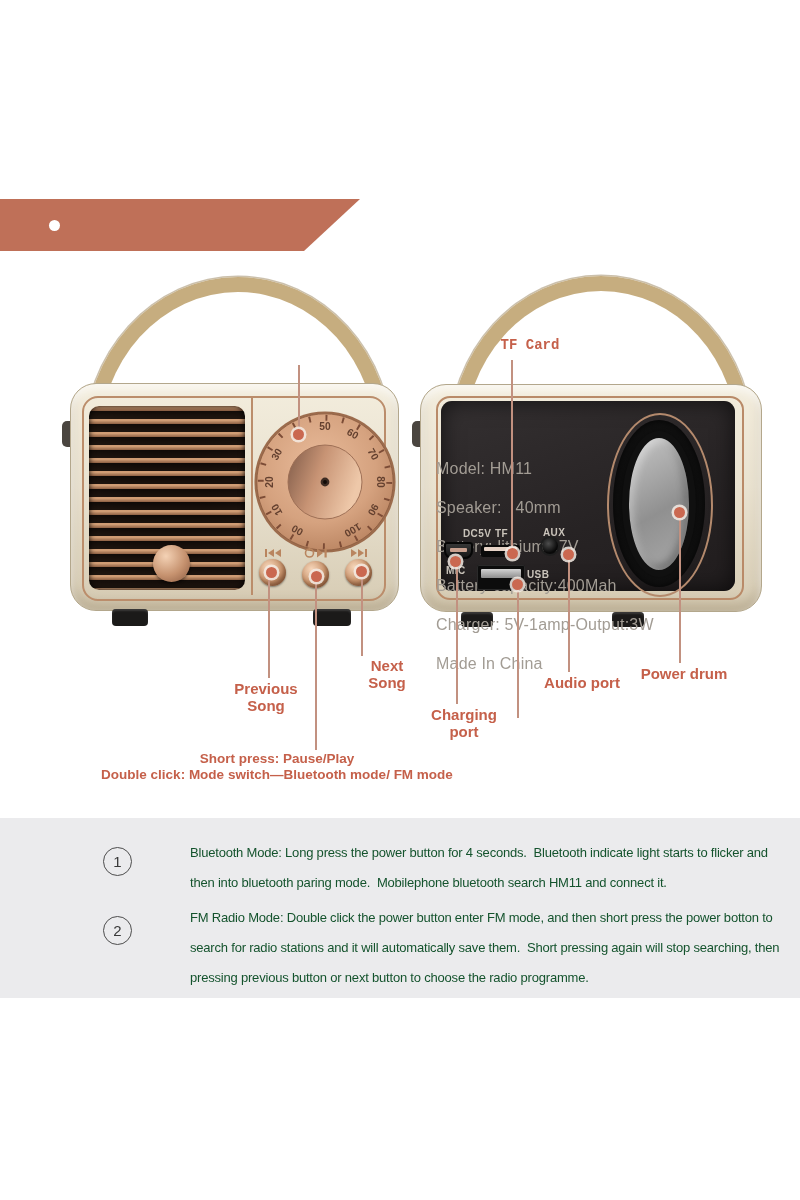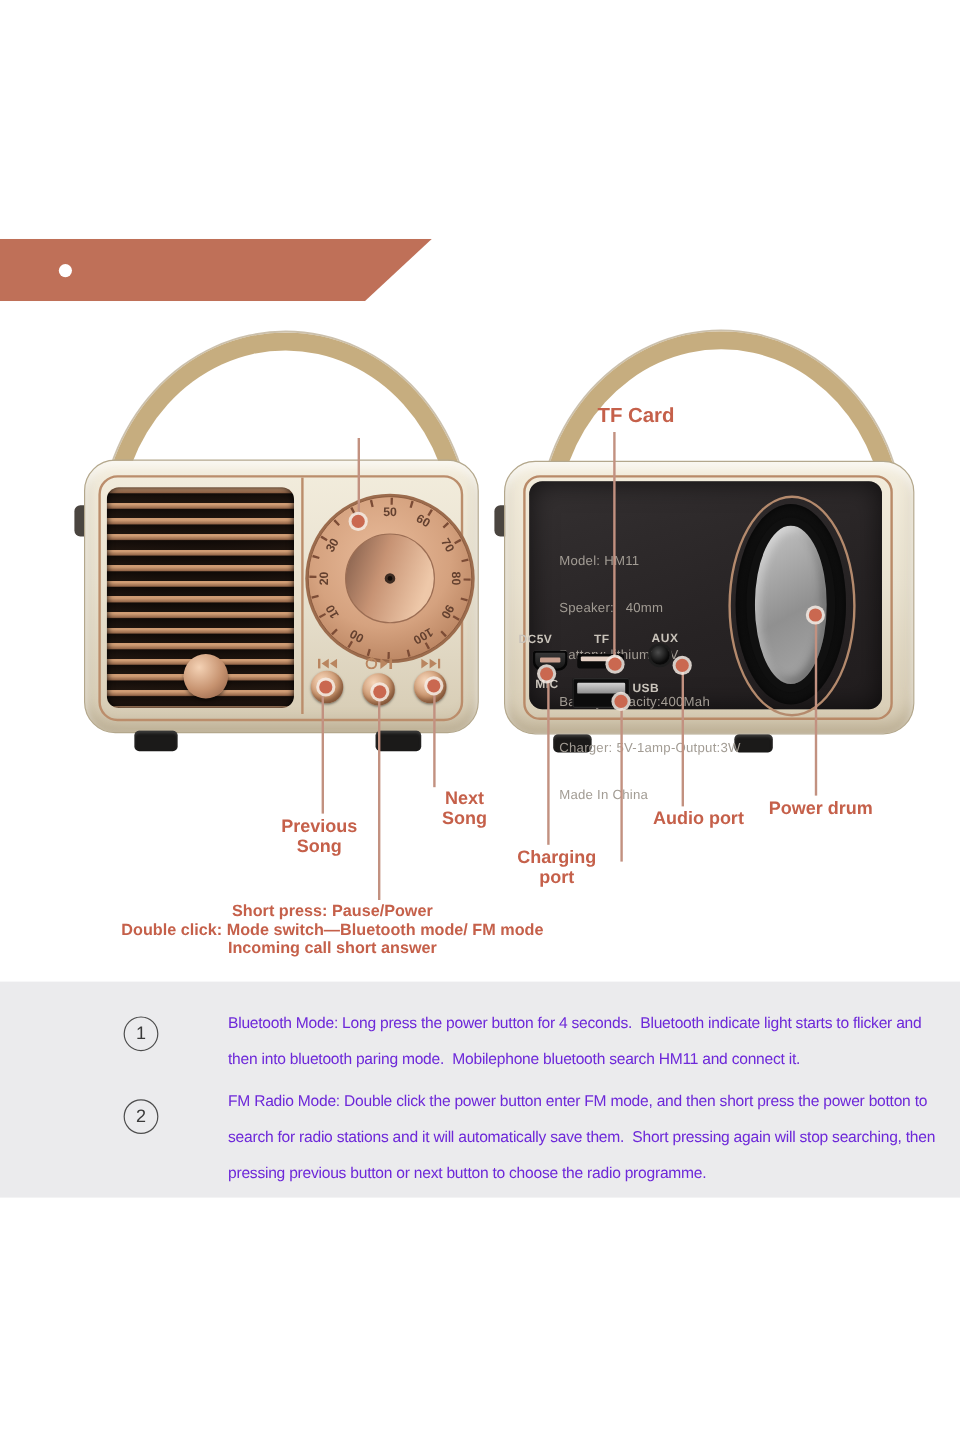--- a/index.html
+++ b/index.html
@@ -40,21 +40,21 @@
   .knob{width:27px;height:27px;border-radius:50%;z-index:3;
         background:radial-gradient(circle at 35% 30%,#f6d6ba,#cb9770 52%,#8f5d3f);
         box-shadow:0 1px 2px rgba(0,0,0,.45), inset -2px -3px 4px rgba(95,55,30,.55);}
   .knob-icon{z-index:3;}
 
   
   .panel-frame{left:436px;top:396px;width:304px;height:200px;border:2px solid #b98a68;border-radius:14px;z-index:3;}
   .back-panel{left:441px;top:401px;width:294px;height:190px;border-radius:11px;z-index:3;
               background:linear-gradient(160deg,#343031 0%,#272324 60%,#211d1e 100%);
               box-shadow:inset 0 0 22px rgba(0,0,0,.65);}
-  .specs{left:466px;top:436px;z-index:4;color:#a29c94;font-size:11px;line-height:13px;
+  .specs{left:436px;top:436px;z-index:4;color:#a29c94;font-size:16px;line-height:13px;
          white-space:pre;letter-spacing:.2px;}
   .port-label{z-index:4;color:#c9c3ba;font-size:10px;font-weight:bold;letter-spacing:.4px;}
   .microusb{left:444px;top:542px;width:29px;height:17px;background:linear-gradient(#3b3b3b,#121212);
             border-radius:3px 3px 8px 8px;z-index:4;box-shadow:inset 0 0 0 2px #060606;}
   .microusb .tongue{position:absolute;left:6px;top:6px;width:17px;height:4px;background:#c9a08f;border-radius:1px;}
   .tfslot{left:481px;top:545px;width:39px;height:12px;background:#0a0a0a;border-radius:2px;z-index:4;}
   .tfslot .card{position:absolute;left:3px;top:2px;width:33px;height:4px;background:#e6d2c6;border-radius:1px;}
   .usbport{left:477px;top:565px;width:48px;height:25px;background:#0c0c0c;border-radius:2px;z-index:4;
            box-shadow:inset 0 0 0 1px #2a2a2a;}
   .usbport .tongue{position:absolute;left:4px;top:4px;width:40px;height:9px;
@@ -69,29 +69,29 @@
              border:7px solid #101010;
              background:linear-gradient(150deg,#c6c6c6 0%,#909090 55%,#a9a9a9 100%);
              box-shadow:inset 3px 3px 8px rgba(255,255,255,.45), inset -3px -4px 8px rgba(0,0,0,.35);}
 
   
   .vline{width:2px;background:#c29180;z-index:5;}
   .dot{width:11px;height:11px;border-radius:50%;background:#ca6850;z-index:5;
        box-shadow:0 0 0 2.5px rgba(245,235,228,.85);}
   .label{color:#c5604a;font-weight:bold;text-align:center;white-space:pre-line;
          line-height:1.1;z-index:6;font-size:15px;}
-  .label.big{font-size:17px;}
+  .label.big{font-size:14px;font-family:Liberation Mono, monospace;}
   .func-block{left:57px;top:751px;width:440px;text-align:center;color:#c5604a;
               font-weight:bold;font-size:13.5px;line-height:15.5px;z-index:6;}
 
   
   .notes{left:0;top:818px;width:800px;height:180px;background:#ebebed;z-index:0;}
   .note-num{width:27px;height:27px;border:1.5px solid #4d4d4d;border-radius:50%;color:#3a3a3a;
             display:flex;align-items:center;justify-content:center;font-size:15px;z-index:1;background:transparent;}
-  .note-text{width:592px;color:#6d28d9;font-size:13px;line-height:30px;letter-spacing:-.2px;
+  .note-text{width:592px;color:#14532d;font-size:13px;line-height:30px;letter-spacing:-.2px;
              white-space:pre-wrap;z-index:1;}
 </style>
 </head>
 <body>
 
 <div class="canvas">
 
   <div class="abs banner">
     <div class="bullet"></div>
   </div>
@@ -179,21 +179,21 @@
 
   <div class="abs specs">
     <div>Model: HM11</div>
     <div>Speaker:   40mm</div>
     <div>Battery: lithium3.7V</div>
     <div>Battery capacity:400Mah</div>
     <div>Charger: 5V-1amp-Output:3W</div>
     <div>Made In China</div>
   </div>
 
-  <div class="abs port-label" style="left:432px;top:528px;">DC5V</div>
+  <div class="abs port-label" style="left:463px;top:528px;">DC5V</div>
   <div class="abs port-label" style="left:495px;top:528px;">TF</div>
   <div class="abs port-label" style="left:543px;top:527px;">AUX</div>
   <div class="abs port-label" style="left:446px;top:565px;">MIC</div>
   <div class="abs port-label" style="left:527px;top:569px;">USB</div>
 
   <div class="abs microusb">
       <div class="tongue"></div>
     </div>
   <div class="abs tfslot">
       <div class="card"></div>
@@ -234,23 +234,22 @@
   <div class="abs label" style="left:196px;top:681px;width:140px;">Previous
 Song</div>
   <div class="abs label" style="left:315px;top:658px;width:144px;">Next
 Song</div>
   <div class="abs label" style="left:394px;top:707px;width:140px;">Charging
 port</div>
   <div class="abs label" style="left:512px;top:675px;width:140px;">Audio port</div>
   <div class="abs label" style="left:614px;top:666px;width:140px;">Power drum</div>
 
   <div class="abs func-block">
-    <div>Short press: Pause/Power</div>
+    <div>Short press: Pause/Play</div>
     <div>Double click: Mode switch—Bluetooth mode/ FM mode</div>
-    <div>Incoming call short answer</div>
   </div>
 
   <div class="abs notes">
     <div class="abs note-num" style="left:103px;top:29px;">1</div>
     <div class="abs note-text" style="left:190px;top:20px;">Bluetooth Mode: Long press the power button for 4 seconds.  Bluetooth indicate light starts to flicker and then into bluetooth paring mode.  Mobilephone bluetooth search HM11 and connect it.</div>
     <div class="abs note-num" style="left:103px;top:98px;">2</div>
     <div class="abs note-text" style="left:190px;top:85px;">FM Radio Mode: Double click the power button enter FM mode, and then short press the power botton to search for radio stations and it will automatically save them.  Short pressing again will stop searching, then pressing previous button or next button to choose the radio programme.</div>
   </div>
 
 </div>

